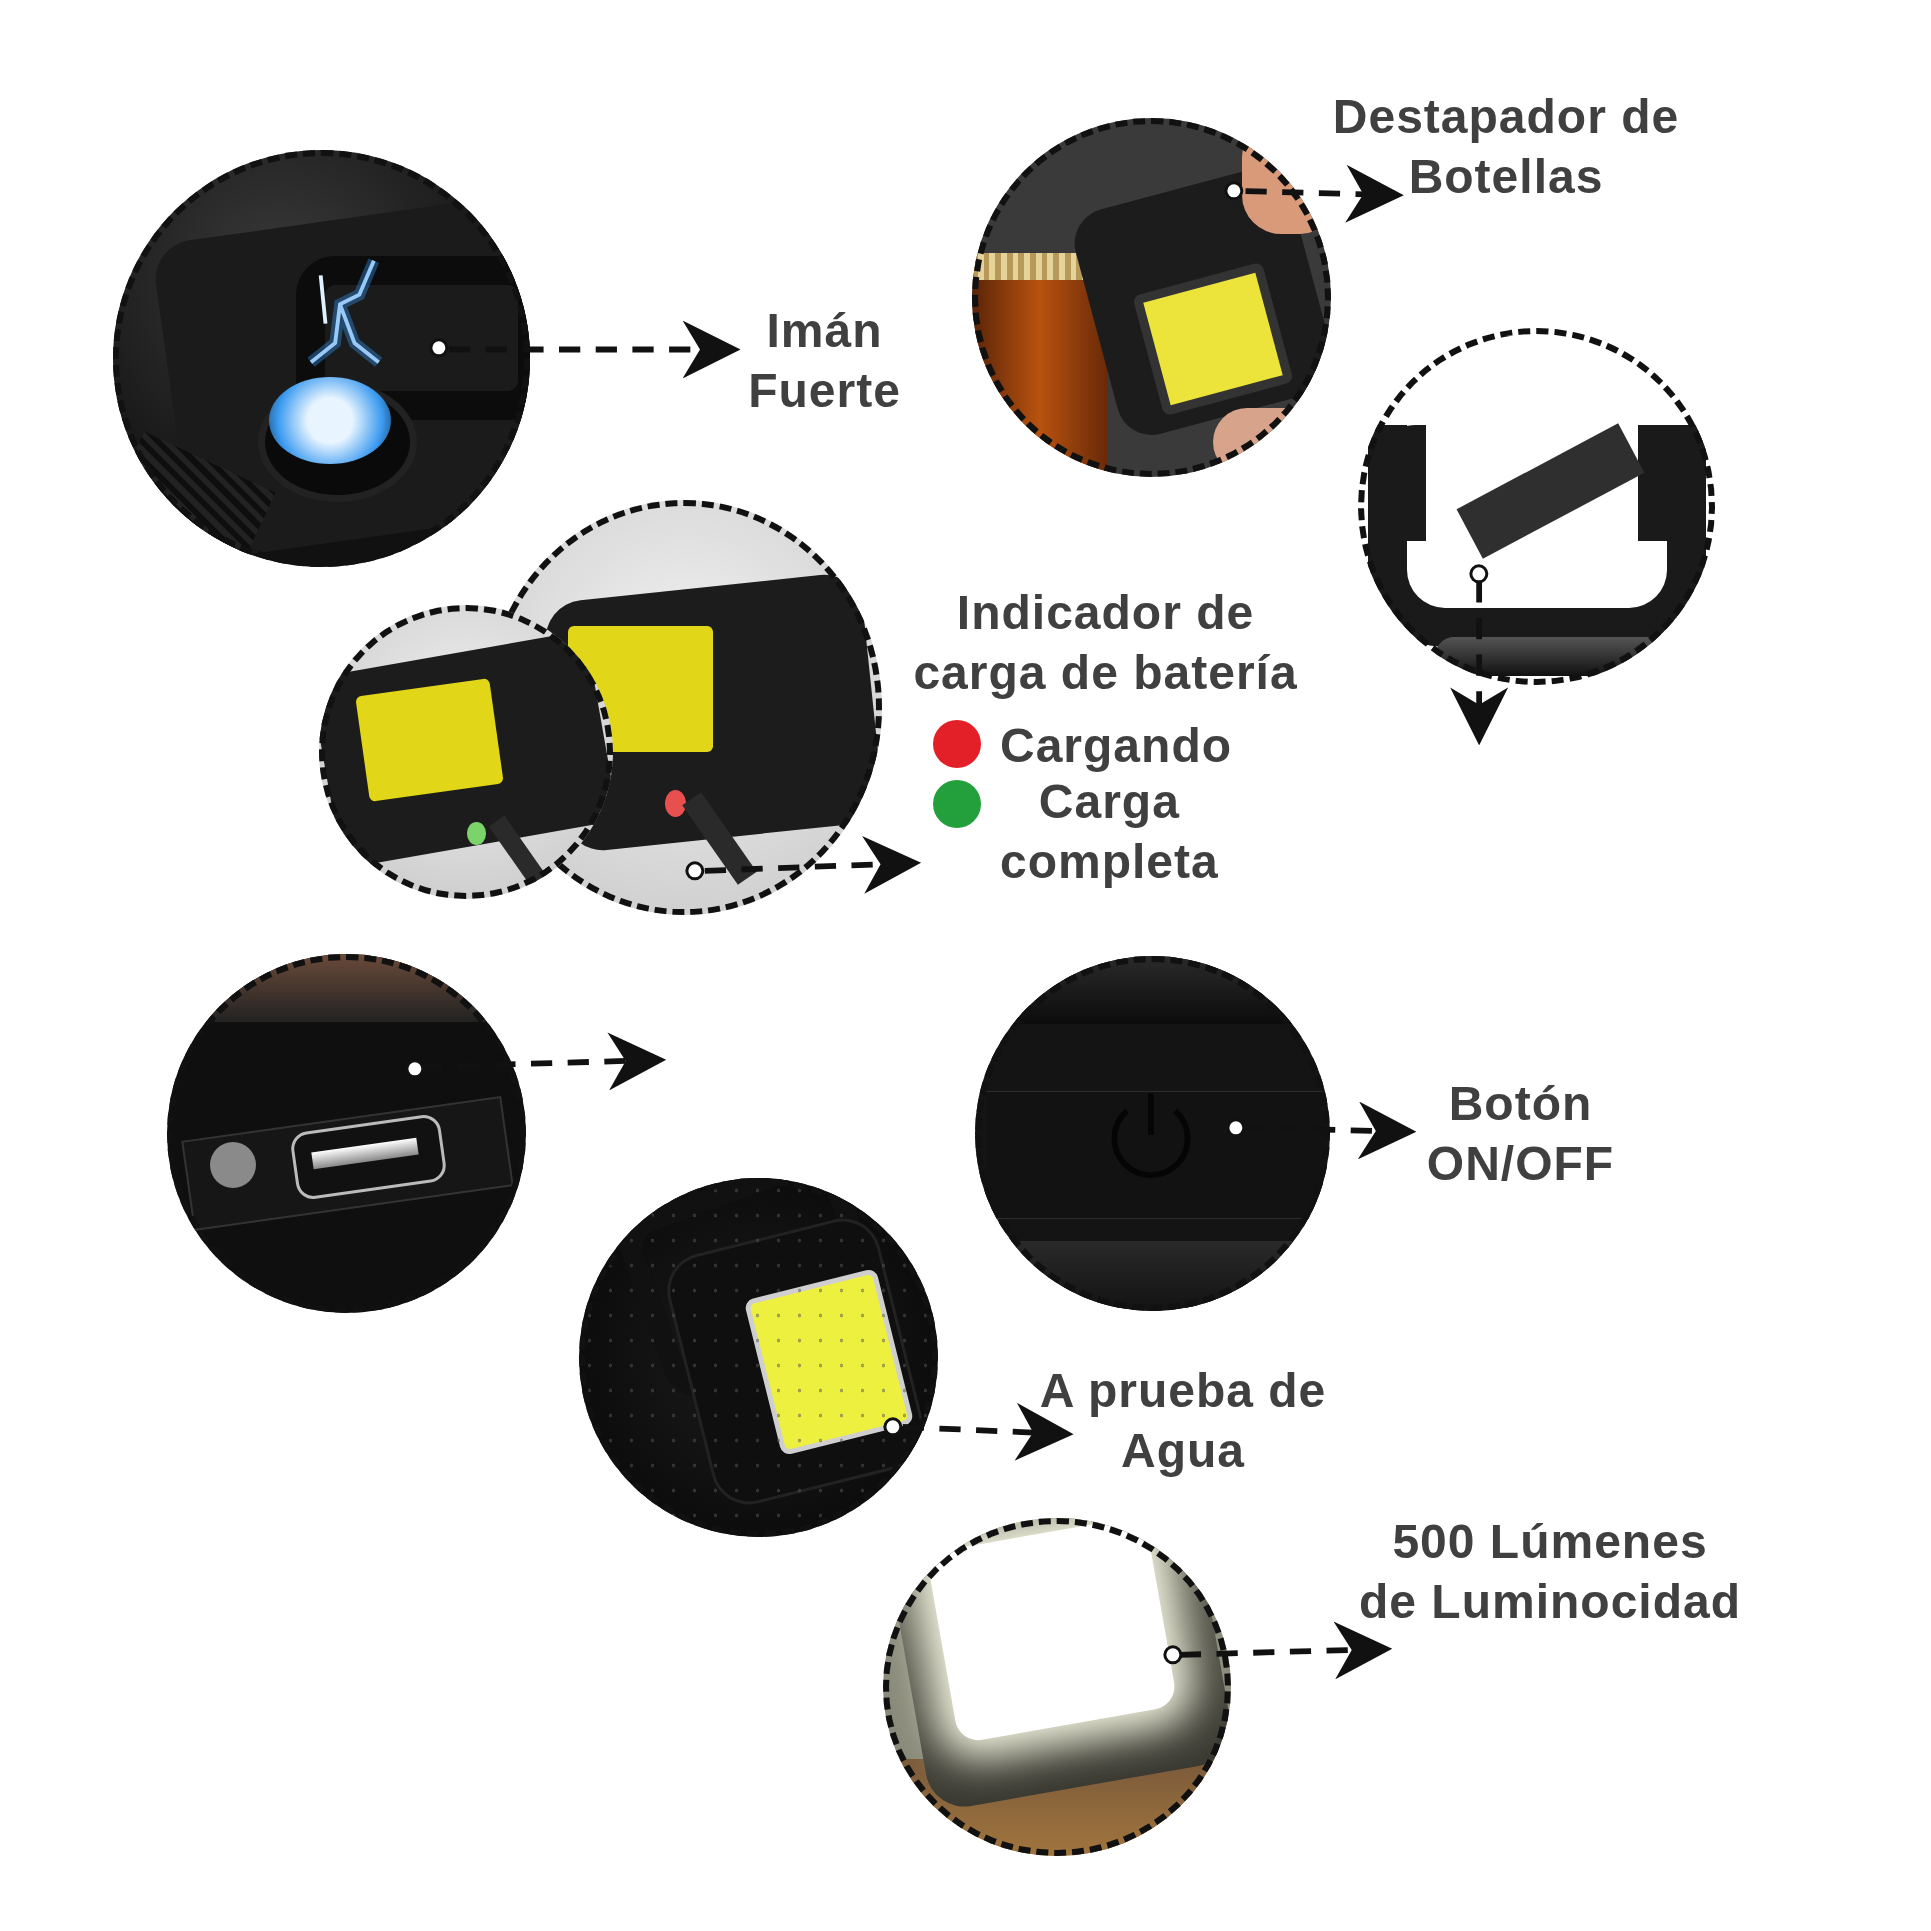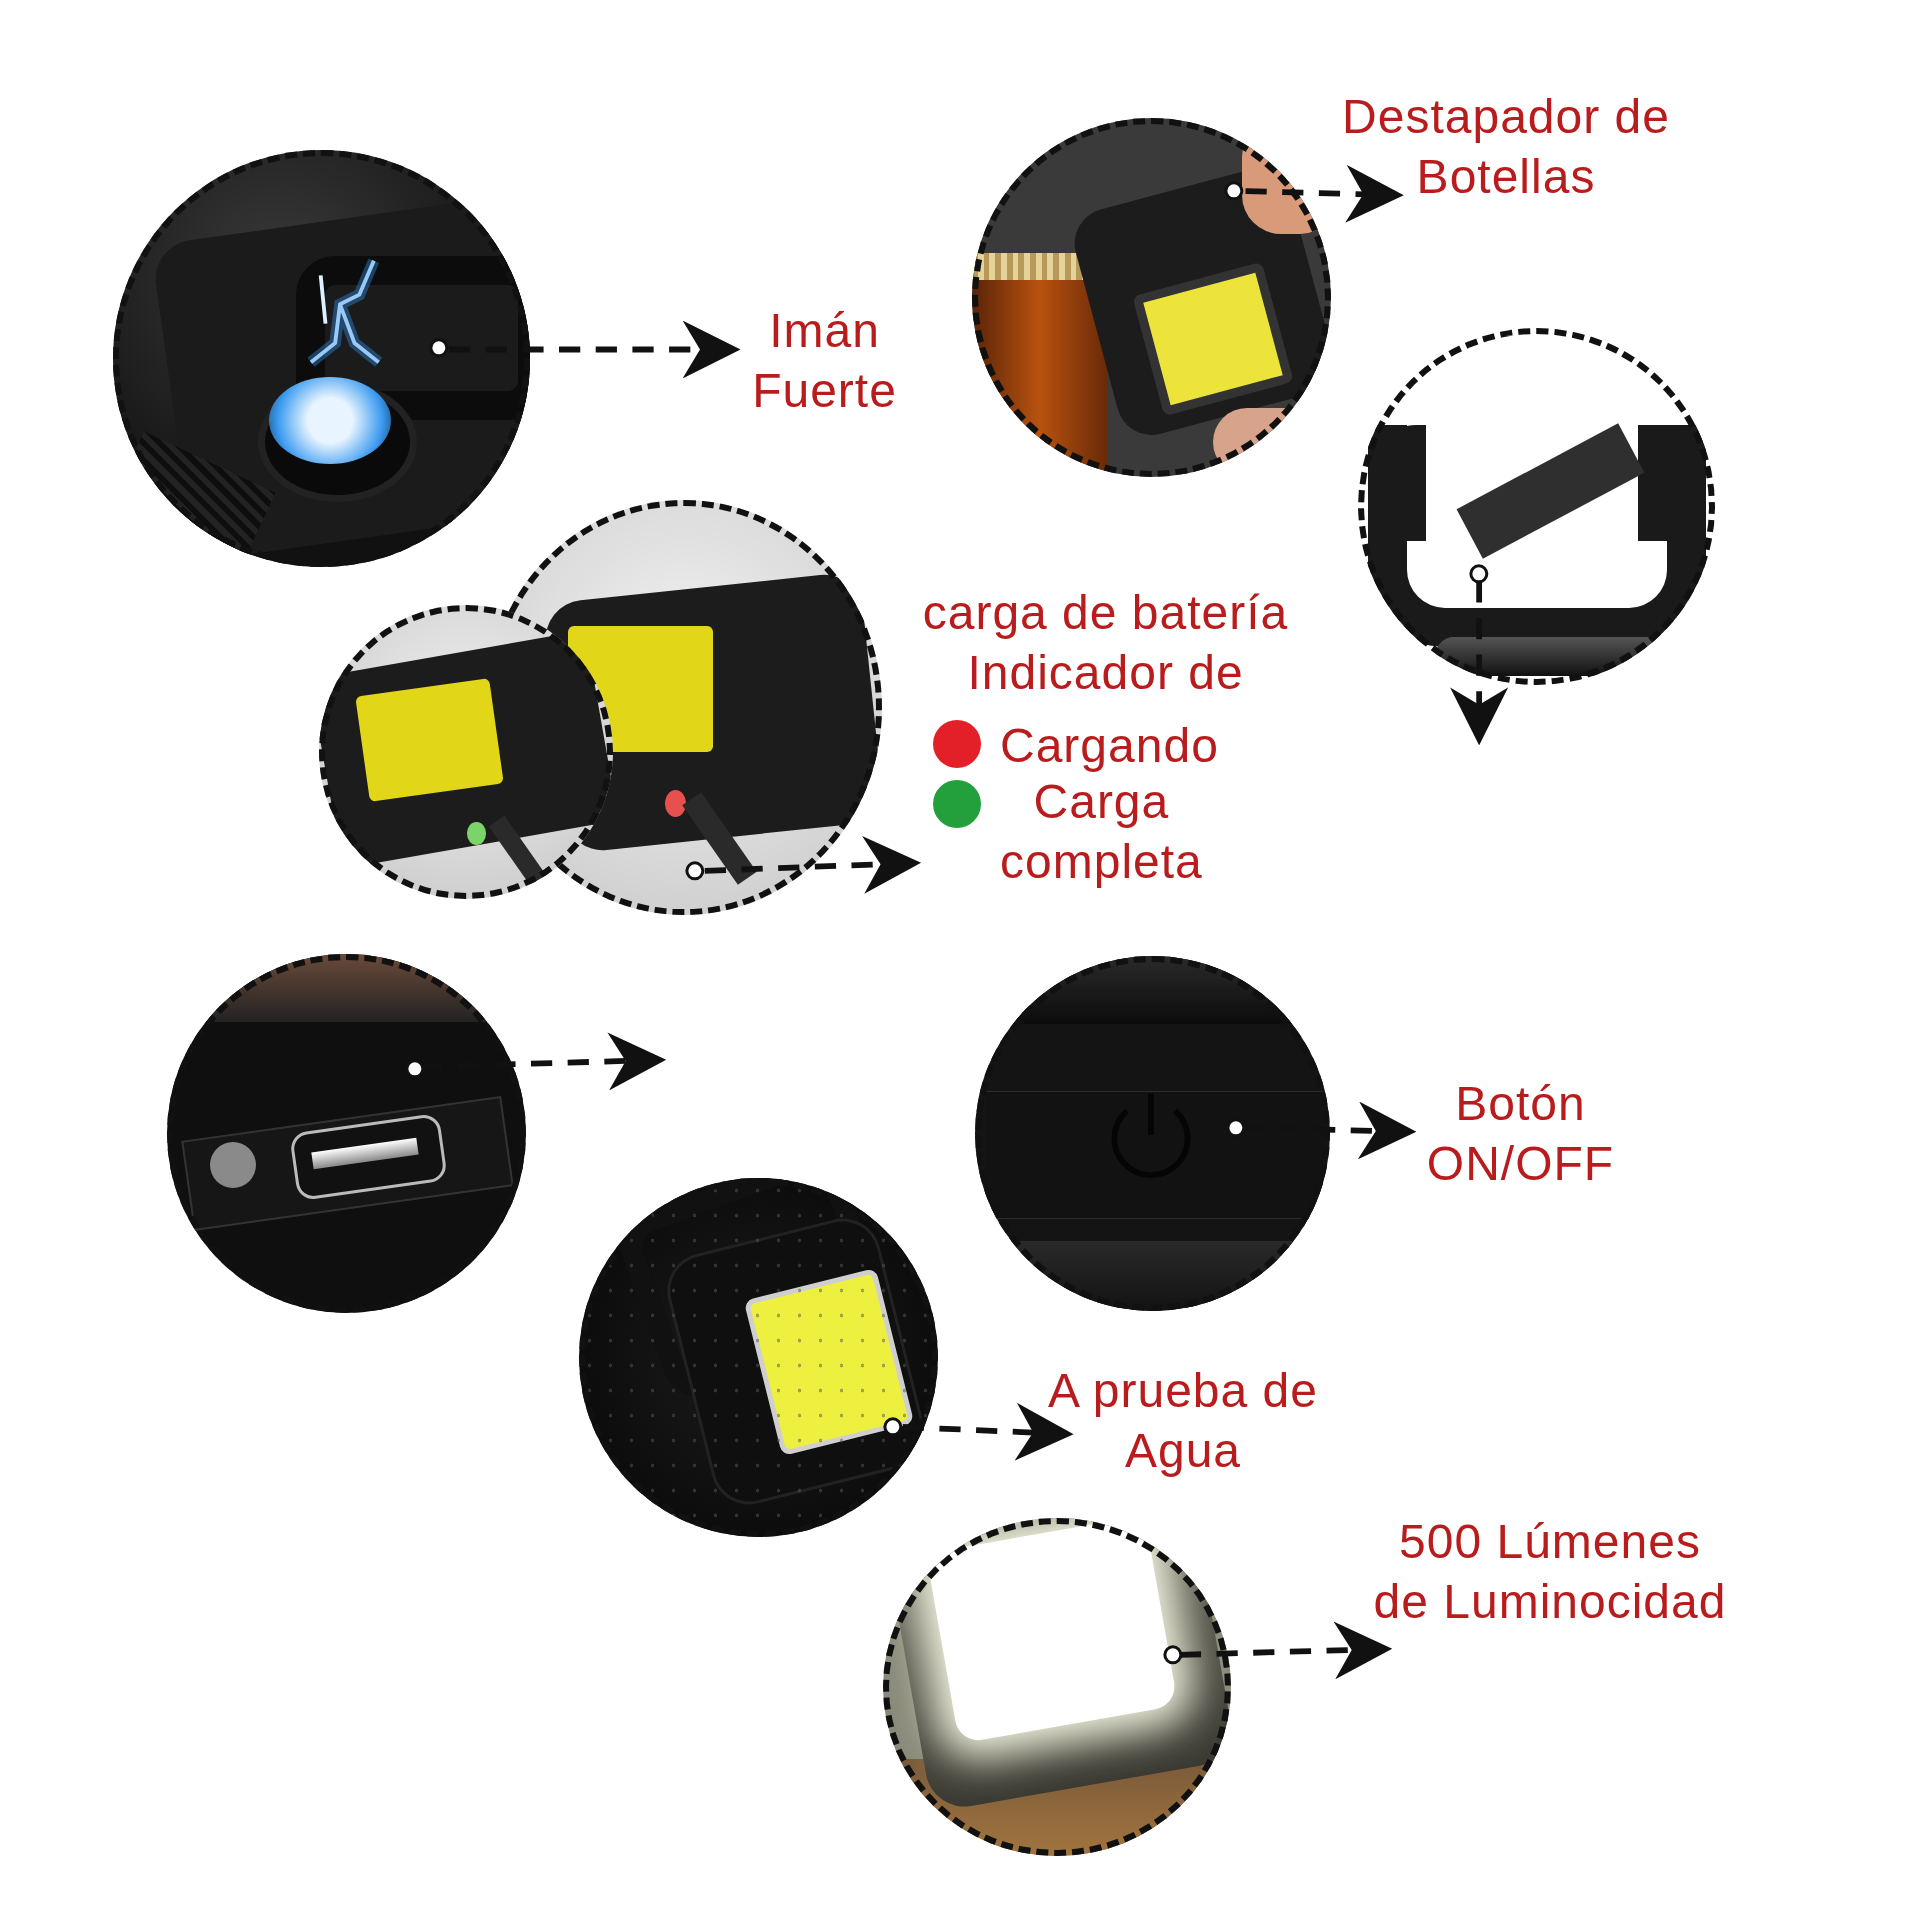--- a/index.html
+++ b/index.html
@@ -1,20 +1,20 @@
 <!DOCTYPE html>
 <html><head>
 <meta charset="utf-8">
 <style>
   html, body { margin:0; padding:0; background:#ffffff; }
   body { width:1931px; height:1931px; position:relative; overflow:hidden;
          font-family:"Liberation Sans", "DejaVu Sans", sans-serif; color:#111; }
   .circle { position:absolute; border-radius:50%; overflow:hidden; }
   .ring { position:absolute; border-radius:50%; border:6.8px dashed #111; box-sizing:border-box; pointer-events:none; }
-  .label { position:absolute; font-size:48px; line-height:60px; text-align:center; letter-spacing:1px; color:#b91c1c; }
+  .label { position:absolute; font-size:48px; line-height:60px; text-align:center; letter-spacing:1px; color:#404040;font-weight:bold; }
   .label span { display:block; white-space:nowrap; }
   svg.connectors { position:absolute; left:0; top:0; width:1931px; height:1931px; pointer-events:none; }
   .dot { position:absolute; width:19.3px; height:19.3px; border-radius:50%; background:#fff; border:3.9px solid #111; box-sizing:border-box; transform:translate(-50%,-50%); }
   .legend-dot { position:absolute; width:48px; height:48px; border-radius:50%; }
 </style>
 </head>
 <body>
 
 <div class="circle" style="left:113px;top:150px;width:417px;height:417px;background:radial-gradient(circle at 40% 30%,#3a3a3a,#111 70%);">
   <div style="position:absolute;left:58px;top:68px;width:377px;height:319px;background:#1b1b1b;border-radius:39px;transform:rotate(-8deg);"></div>
@@ -130,22 +130,22 @@
   <span>Imán</span>
   <span>Fuerte</span>
 </div>
 
 <div class="label" style="left:1313px;top:87px;width:386px;">
   <span>Destapador de</span>
   <span>Botellas</span>
 </div>
 
 <div class="label" style="left:893px;top:583px;width:425px;">
+  <span>Indicador de</span>
   <span>carga de batería</span>
-  <span>Indicador de</span>
 </div>
 
 <div>
   <div class="legend-dot" style="left:933px;top:720px;background:#e32028;"></div>
   <div class="label" style="left:1000px;top:716px;text-align:right;">
     <span>Cargando</span>
   </div>
   <div class="legend-dot" style="left:933px;top:780px;background:#23a03c;"></div>
   <div class="label" style="left:1000px;top:772px;text-align:center;">
     <span>Carga</span>

